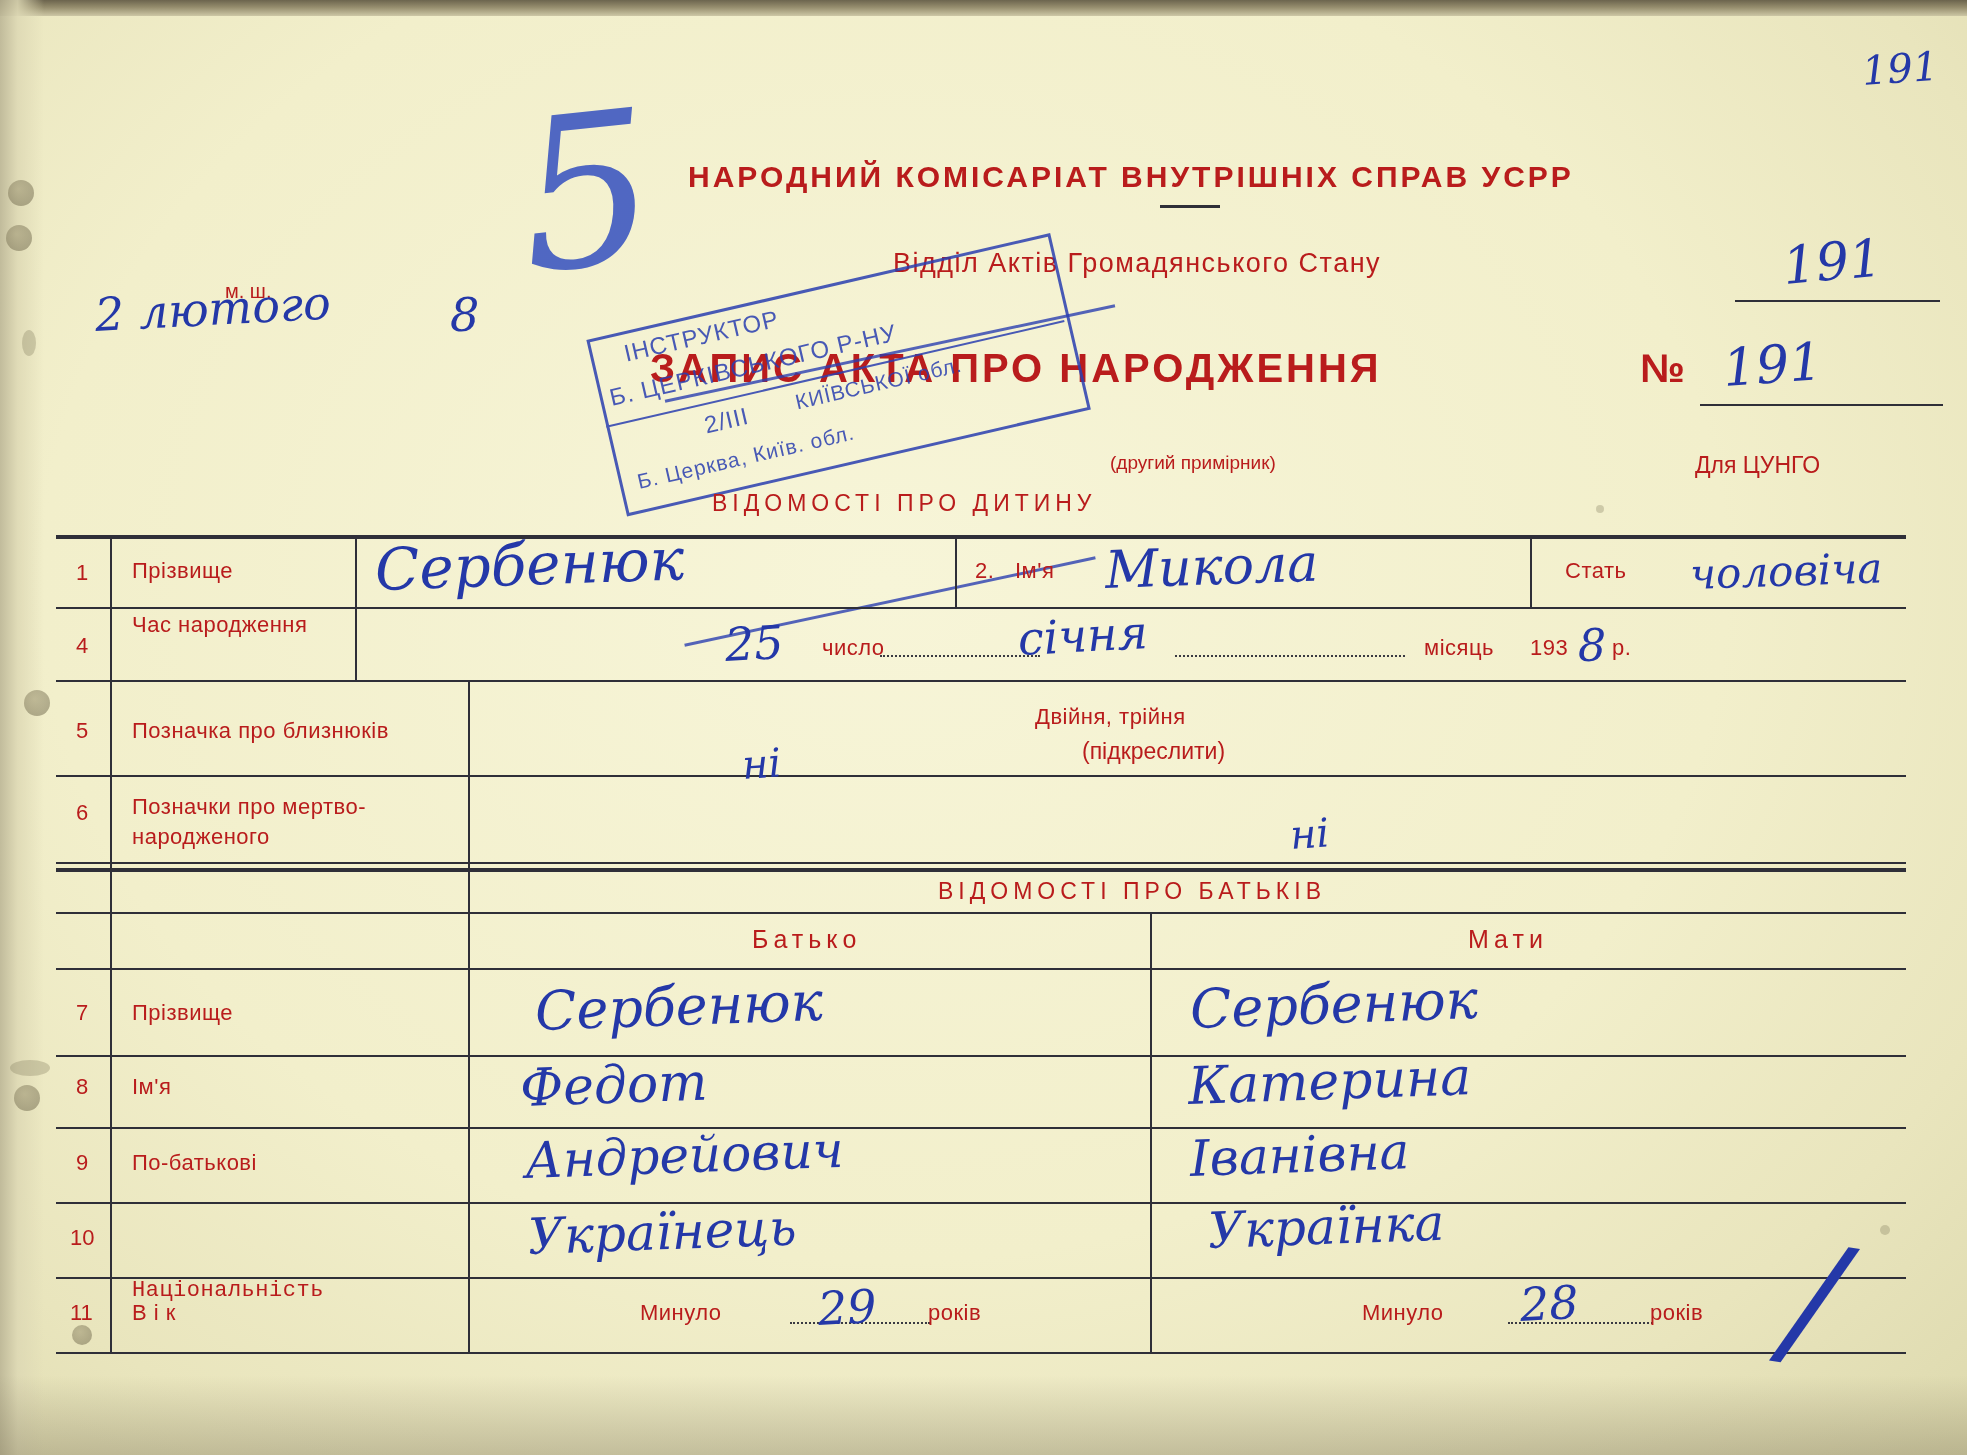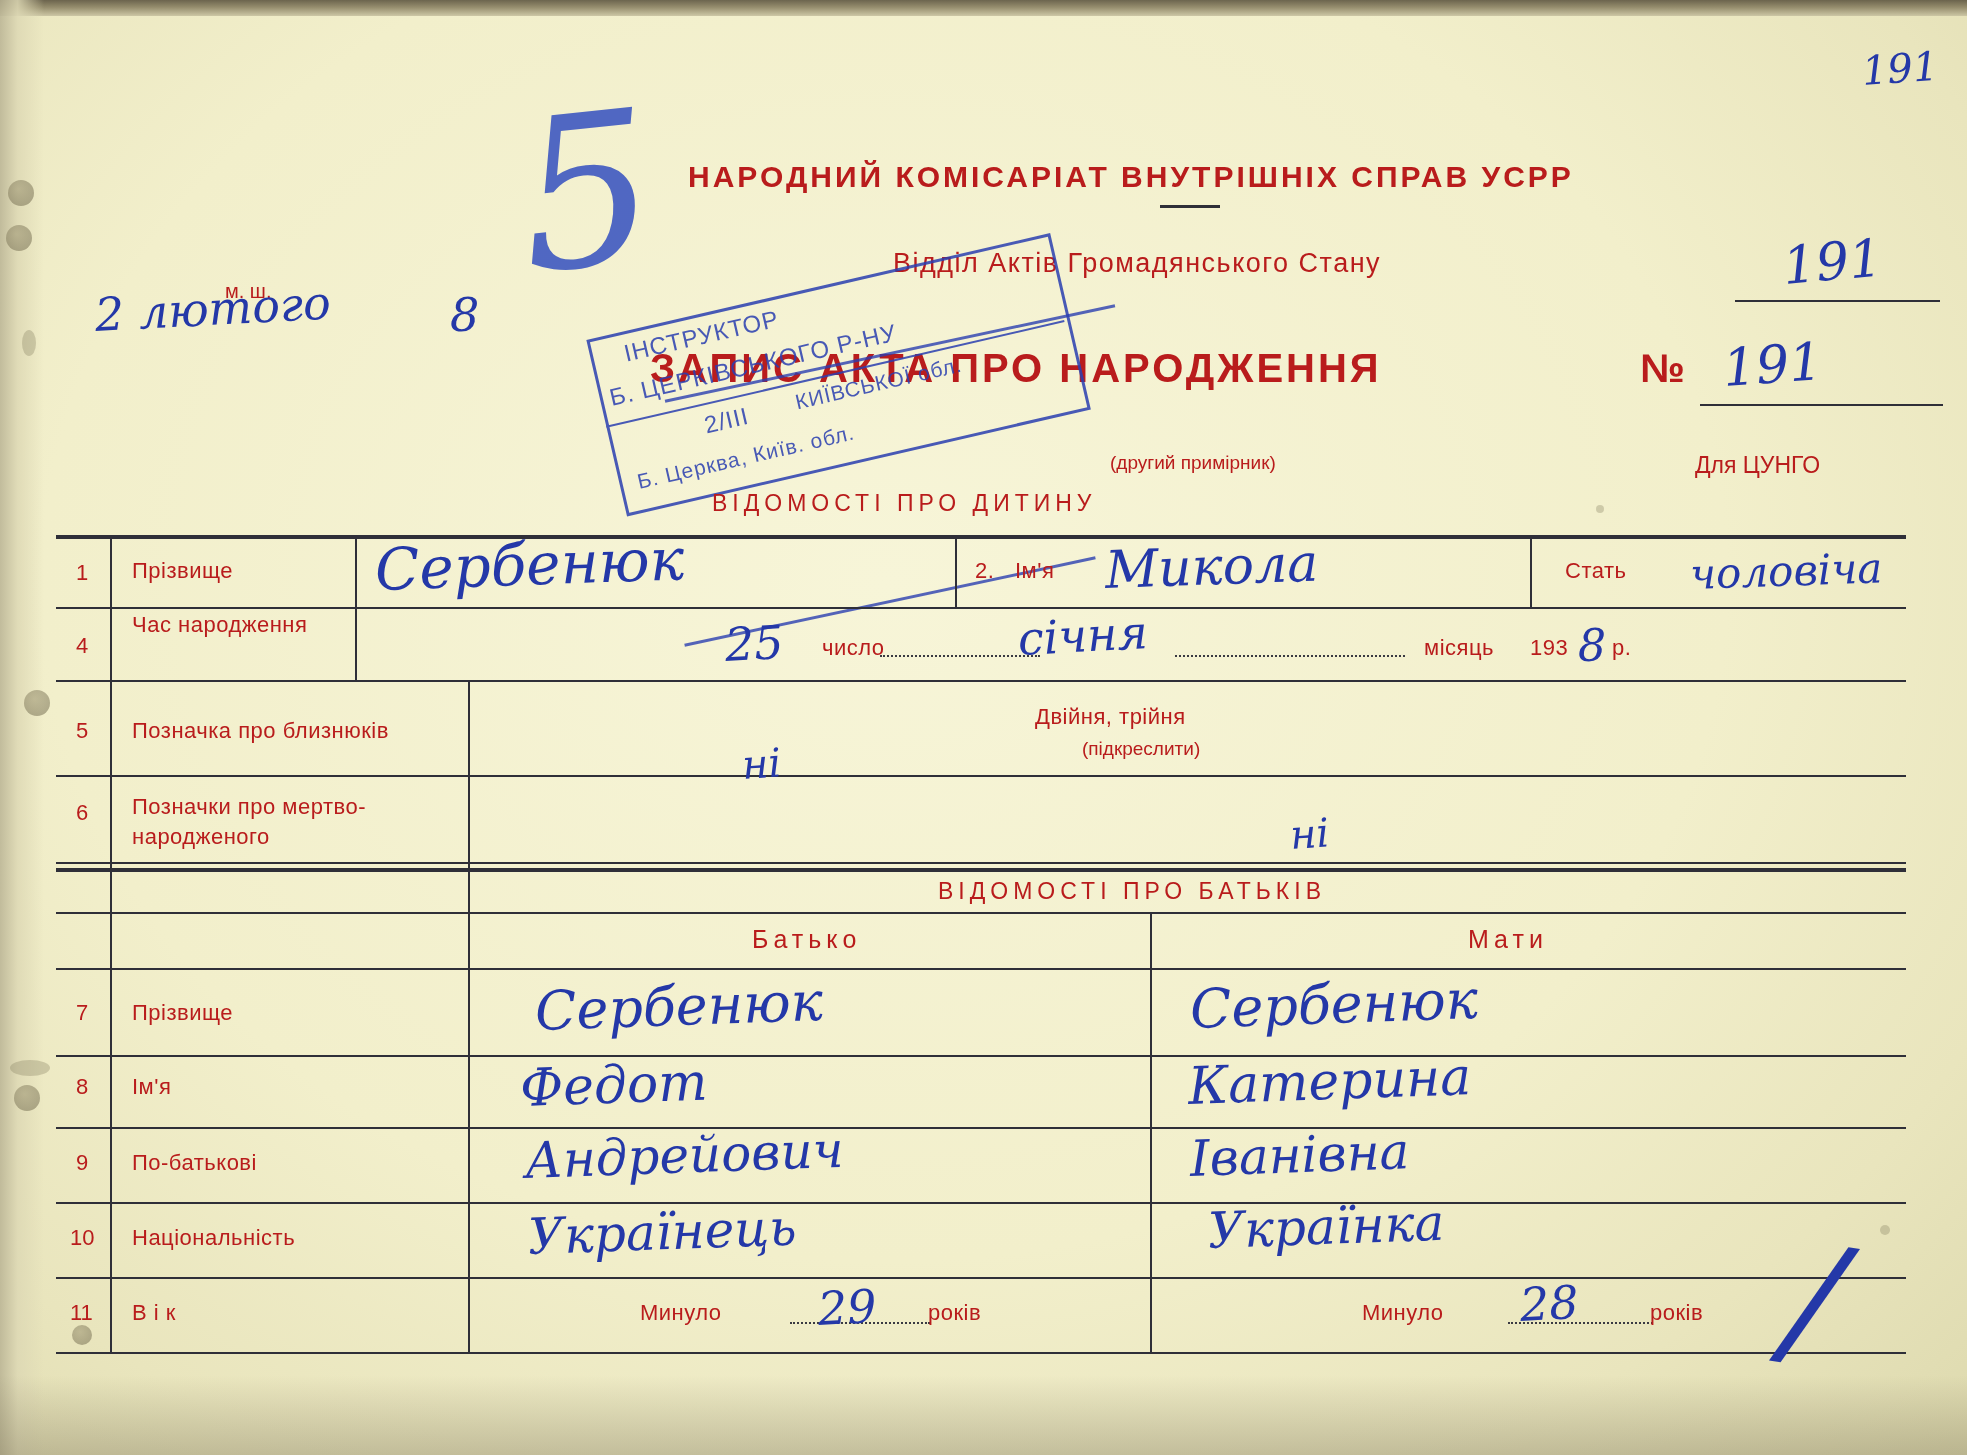--- a/index.html
+++ b/index.html
@@ -269,21 +269,21 @@
   <div class="printed row-label" style="left:822px; top:635px;">число</div>
   <div class="hand md" style="left:1018px; top:612px; font-size:46px; transform:rotate(-3deg);">січня</div>
   <div class="printed row-label" style="left:1424px; top:635px;">місяць</div>
   <div class="printed row-label" style="left:1530px; top:635px;">193</div>
   <div class="hand md" style="left:1578px; top:620px; font-size:44px;">8</div>
   <div class="printed row-label" style="left:1612px; top:635px;">р.</div>
 
   <div class="printed row-num" style="left:76px; top:718px;">5</div>
   <div class="printed row-label" style="left:132px; top:718px;">Позначка про близнюків</div>
   <div class="printed row-label" style="left:1035px; top:704px;">Двійня,    трійня</div>
-  <div class="printed" style="left:1082px; top:738px; font-size:19px;">(підкреслити)</div>
+  <div class="printed" style="left:1082px; top:738px; font-size:23px;">(підкреслити)</div>
   <div class="hand md" style="left:742px; top:742px; font-size:40px; transform:rotate(-4deg);">ні</div>
 
   <div class="printed row-num" style="left:76px; top:800px;">6</div>
   <div class="printed row-label" style="left:132px; top:794px; font-size:22px;">Позначки про мертво-</div>
   <div class="printed row-label" style="left:132px; top:824px; font-size:22px;">народженого</div>
   <div class="hand md" style="left:1290px; top:812px; font-size:40px; transform:rotate(-4deg);">ні</div>
 
   <div class="printed section-head-light" style="left:938px; top:878px;">ВІДОМОСТІ ПРО БАТЬКІВ</div>
   <div class="printed" style="left:752px; top:925px; font-size:25px; letter-spacing:5px;text-align:center;">Батько</div>
   <div class="printed" style="left:1468px; top:925px; font-size:25px; letter-spacing:5px;">Мати</div>
@@ -297,21 +297,21 @@
   <div class="printed row-label" style="left:132px; top:1074px;">Ім'я</div>
   <div class="hand lg" style="left:520px; top:1058px; font-size:52px; transform:rotate(-2deg);">Федот</div>
   <div class="hand lg" style="left:1188px; top:1056px; font-size:52px; transform:rotate(-2deg);">Катерина</div>
 
   <div class="printed row-num" style="left:76px; top:1150px;">9</div>
   <div class="printed row-label" style="left:132px; top:1150px;">По-батькові</div>
   <div class="hand lg" style="left:525px; top:1132px; font-size:50px; transform:rotate(-2deg);">Андрейович</div>
   <div class="hand lg" style="left:1190px; top:1130px; font-size:50px; transform:rotate(-2deg);">Іванівна</div>
 
   <div class="printed row-num" style="left:70px; top:1225px;">10</div>
-  <div class="printed row-label" style="left:132px; top:1225px;">Національність</div>
+  <div class="printed row-label" style="left:132px; top:1278px;font-family:Liberation Mono, monospace;">Національність</div>
   <div class="hand lg" style="left:528px; top:1208px; font-size:50px; transform:rotate(-2deg);">Українець</div>
   <div class="hand lg" style="left:1208px; top:1202px; font-size:50px; transform:rotate(-2deg);">Українка</div>
 
   <div class="printed row-num" style="left:70px; top:1300px;">11</div>
   <div class="printed row-label" style="left:132px; top:1300px;">В і к</div>
   <div class="printed row-label" style="left:640px; top:1300px;">Минуло</div>
   <div class="dotline" style="left:790px; top:1322px; width:140px;"></div>
   <div class="hand md" style="left:818px; top:1282px; font-size:46px; transform:rotate(-3deg);">29</div>
   <div class="printed row-label" style="left:928px; top:1300px;">років</div>
   <div class="printed row-label" style="left:1362px; top:1300px;">Минуло</div>

